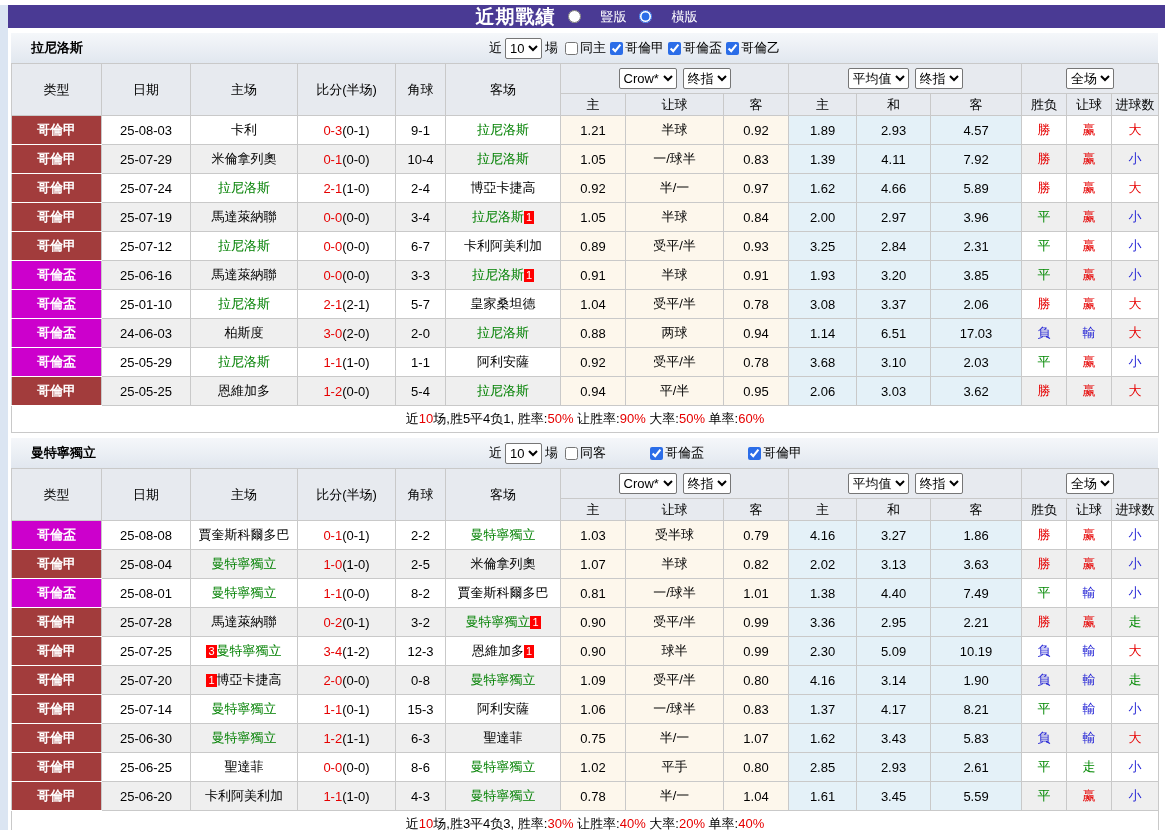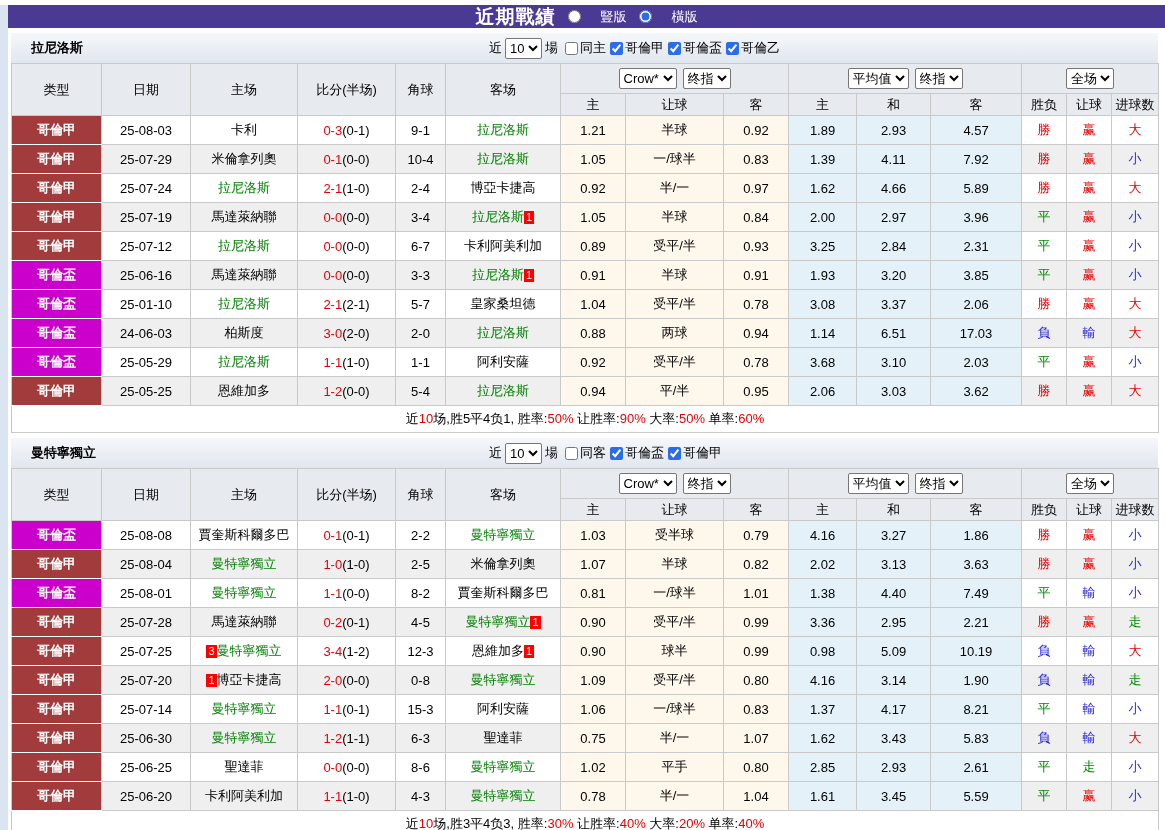--- a/index.html
+++ b/index.html
@@ -321,21 +321,21 @@
     </table>
   </div>
 
   <div class="section">
     <div class="sec-head">
       <span class="team">曼特寧獨立</span>
       <span class="sec-controls">
         <span>近</span>
         <select><option>10</option></select>
         <span>場</span>
-        <span style="display:flex;align-items:flex-start;">
+        <span style="display:flex;align-items:flex-start;gap:40px;">
               <label class="flt">
                 <input type="checkbox" style="">
                 <span>同客</span>
               </label>
               <label class="flt">
                 <input type="checkbox" checked="" style="">
                 <span>哥倫盃</span>
               </label>
               <label class="flt">
                 <input type="checkbox" checked="" style="">
@@ -442,21 +442,21 @@
               <td class="blue">7.49</td>
               <td class="res-g">平</td>
               <td class="res-b">輸</td>
               <td class="res-b">小</td>
             </tr>
             <tr>
               <td class="lg lg-jia">哥倫甲</td>
               <td>25-07-28</td>
               <td><span>馬達萊納聯</span></td>
               <td><span class="score-main">0-2</span><span class="score-half">(0-1)</span></td>
-              <td>4-5</td>
+              <td>3-2</td>
               <td><span class="focal">曼特寧獨立</span><span class="card">1</span></td>
               <td class="cream">0.90</td>
               <td class="cream">受平/半</td>
               <td class="cream">0.99</td>
               <td class="blue">3.36</td>
               <td class="blue">2.95</td>
               <td class="blue">2.21</td>
               <td class="res-r">勝</td>
               <td class="res-r">赢</td>
               <td class="res-g">走</td>
@@ -464,21 +464,21 @@
             <tr>
               <td class="lg lg-jia">哥倫甲</td>
               <td>25-07-25</td>
               <td><span class="card">3</span><span class="focal">曼特寧獨立</span></td>
               <td><span class="score-main">3-4</span><span class="score-half">(1-2)</span></td>
               <td>12-3</td>
               <td><span>恩維加多</span><span class="card">1</span></td>
               <td class="cream">0.90</td>
               <td class="cream">球半</td>
               <td class="cream">0.99</td>
-              <td class="blue">0.98</td>
+              <td class="blue">2.30</td>
               <td class="blue">5.09</td>
               <td class="blue">10.19</td>
               <td class="res-b">負</td>
               <td class="res-b">輸</td>
               <td class="res-r">大</td>
             </tr>
             <tr>
               <td class="lg lg-jia">哥倫甲</td>
               <td>25-07-20</td>
               <td><span class="card">1</span><span>博亞卡捷高</span></td>

